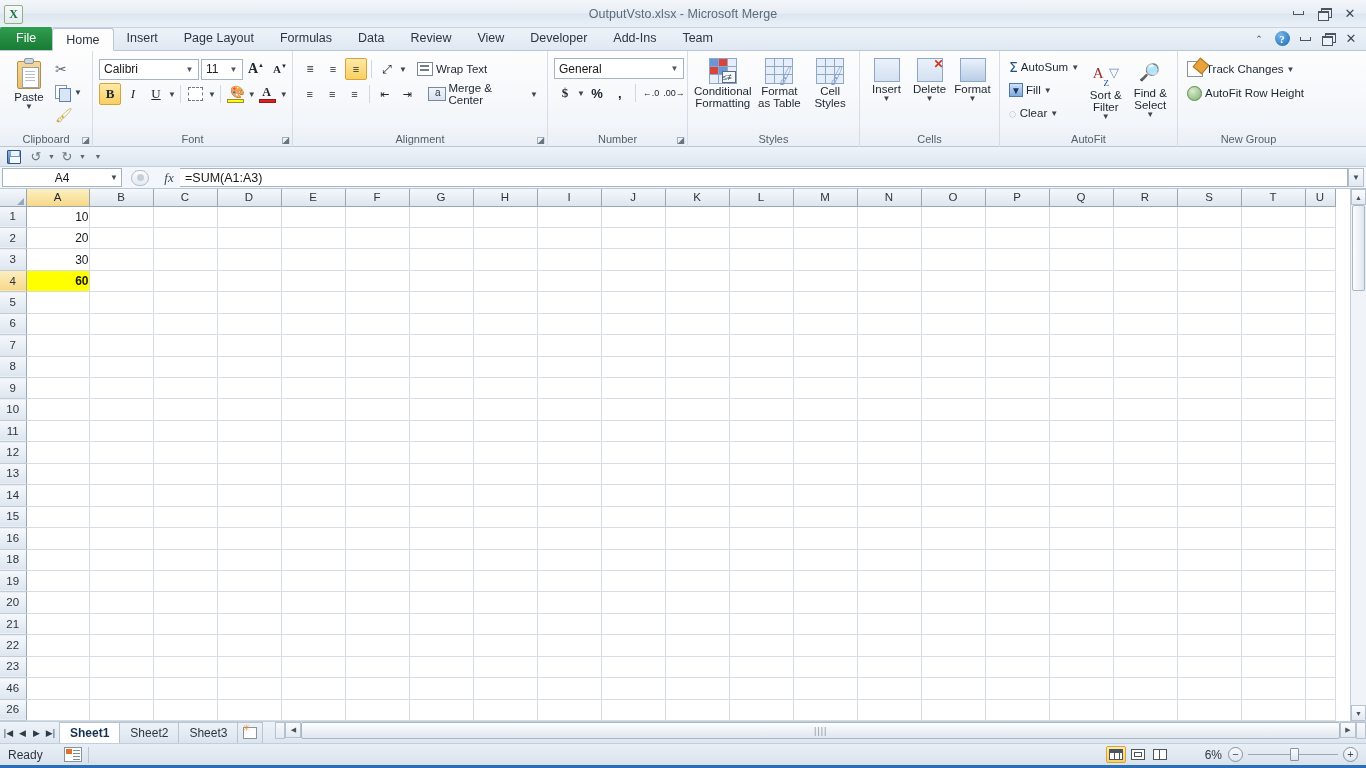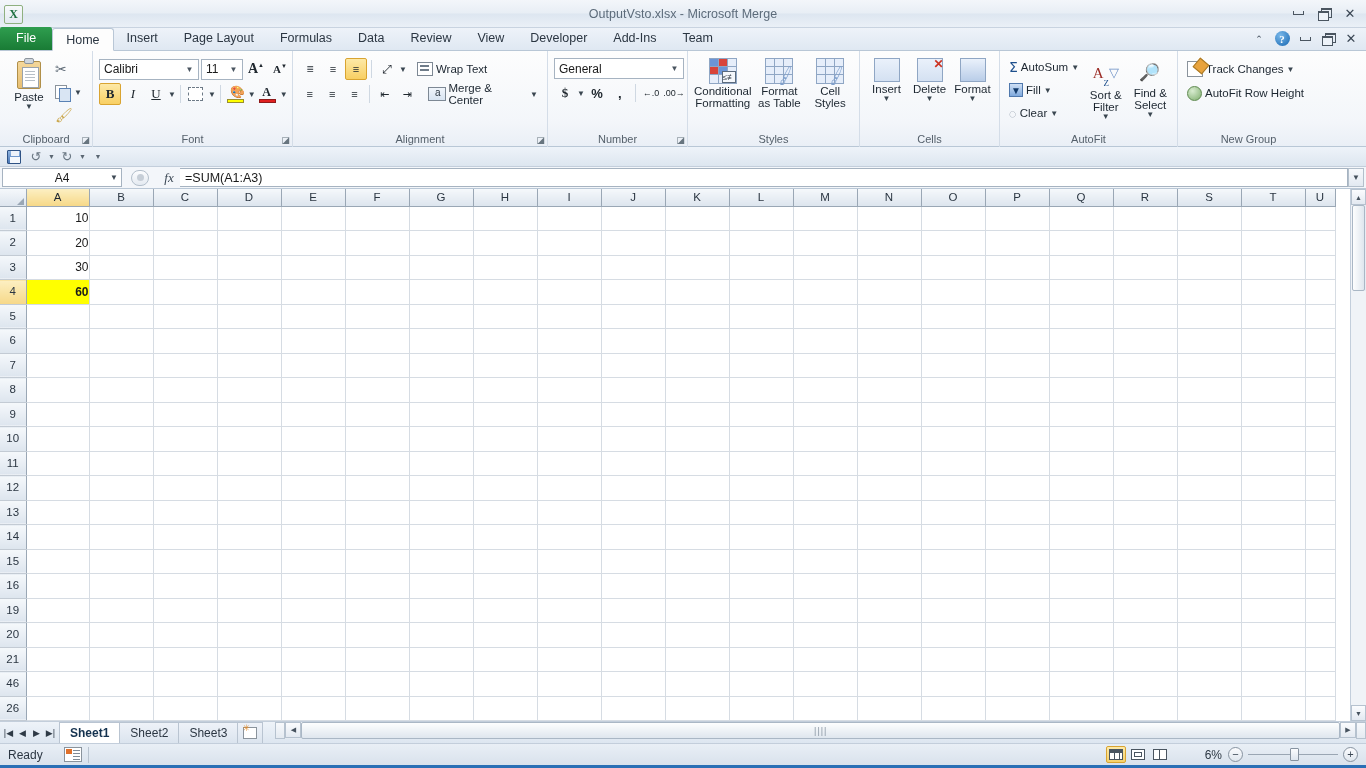--- a/index.html
+++ b/index.html
@@ -1122,20 +1122,44 @@
               <td class="cell" style="width: 64px;"></td>
               <td class="cell" style="width: 64px;"></td>
               <td class="cell" style="width: 64px;"></td>
               <td class="cell" style="width: 64px;"></td>
               <td class="cell" style="width: 64px;"></td>
               <td class="cell" style="width: 64px;"></td>
               <td class="cell" style="width: 64px;"></td>
               <td class="cell" style="width: 30px;"></td>
             </tr>
             <tr>
+              <th class="rowhead">18</th>
+              <td class="cell" style="width: 63px;"></td>
+              <td class="cell" style="width: 64px;"></td>
+              <td class="cell" style="width: 64px;"></td>
+              <td class="cell" style="width: 64px;"></td>
+              <td class="cell" style="width: 64px;"></td>
+              <td class="cell" style="width: 64px;"></td>
+              <td class="cell" style="width: 64px;"></td>
+              <td class="cell" style="width: 64px;"></td>
+              <td class="cell" style="width: 64px;"></td>
+              <td class="cell" style="width: 64px;"></td>
+              <td class="cell" style="width: 64px;"></td>
+              <td class="cell" style="width: 64px;"></td>
+              <td class="cell" style="width: 64px;"></td>
+              <td class="cell" style="width: 64px;"></td>
+              <td class="cell" style="width: 64px;"></td>
+              <td class="cell" style="width: 64px;"></td>
+              <td class="cell" style="width: 64px;"></td>
+              <td class="cell" style="width: 64px;"></td>
+              <td class="cell" style="width: 64px;"></td>
+              <td class="cell" style="width: 64px;"></td>
+              <td class="cell" style="width: 30px;"></td>
+            </tr>
+            <tr>
               <th class="rowhead">19</th>
               <td class="cell" style="width: 63px;"></td>
               <td class="cell" style="width: 64px;"></td>
               <td class="cell" style="width: 64px;"></td>
               <td class="cell" style="width: 64px;"></td>
               <td class="cell" style="width: 64px;"></td>
               <td class="cell" style="width: 64px;"></td>
               <td class="cell" style="width: 64px;"></td>
               <td class="cell" style="width: 64px;"></td>
               <td class="cell" style="width: 64px;"></td>
@@ -1171,20 +1195,68 @@
               <td class="cell" style="width: 64px;"></td>
               <td class="cell" style="width: 64px;"></td>
               <td class="cell" style="width: 64px;"></td>
               <td class="cell" style="width: 64px;"></td>
               <td class="cell" style="width: 64px;"></td>
               <td class="cell" style="width: 64px;"></td>
               <td class="cell" style="width: 30px;"></td>
             </tr>
             <tr>
               <th class="rowhead">21</th>
+              <td class="cell" style="width: 63px;"></td>
+              <td class="cell" style="width: 64px;"></td>
+              <td class="cell" style="width: 64px;"></td>
+              <td class="cell" style="width: 64px;"></td>
+              <td class="cell" style="width: 64px;"></td>
+              <td class="cell" style="width: 64px;"></td>
+              <td class="cell" style="width: 64px;"></td>
+              <td class="cell" style="width: 64px;"></td>
+              <td class="cell" style="width: 64px;"></td>
+              <td class="cell" style="width: 64px;"></td>
+              <td class="cell" style="width: 64px;"></td>
+              <td class="cell" style="width: 64px;"></td>
+              <td class="cell" style="width: 64px;"></td>
+              <td class="cell" style="width: 64px;"></td>
+              <td class="cell" style="width: 64px;"></td>
+              <td class="cell" style="width: 64px;"></td>
+              <td class="cell" style="width: 64px;"></td>
+              <td class="cell" style="width: 64px;"></td>
+              <td class="cell" style="width: 64px;"></td>
+              <td class="cell" style="width: 64px;"></td>
+              <td class="cell" style="width: 30px;"></td>
+            </tr>
+            <tr>
+              <th class="rowhead">22</th>
+              <td class="cell" style="width: 63px;"></td>
+              <td class="cell" style="width: 64px;"></td>
+              <td class="cell" style="width: 64px;"></td>
+              <td class="cell" style="width: 64px;"></td>
+              <td class="cell" style="width: 64px;"></td>
+              <td class="cell" style="width: 64px;"></td>
+              <td class="cell" style="width: 64px;"></td>
+              <td class="cell" style="width: 64px;"></td>
+              <td class="cell" style="width: 64px;"></td>
+              <td class="cell" style="width: 64px;"></td>
+              <td class="cell" style="width: 64px;"></td>
+              <td class="cell" style="width: 64px;"></td>
+              <td class="cell" style="width: 64px;"></td>
+              <td class="cell" style="width: 64px;"></td>
+              <td class="cell" style="width: 64px;"></td>
+              <td class="cell" style="width: 64px;"></td>
+              <td class="cell" style="width: 64px;"></td>
+              <td class="cell" style="width: 64px;"></td>
+              <td class="cell" style="width: 64px;"></td>
+              <td class="cell" style="width: 64px;"></td>
+              <td class="cell" style="width: 30px;"></td>
+            </tr>
+            <tr>
+              <th class="rowhead">23</th>
               <td class="cell" style="width: 63px;"></td>
               <td class="cell" style="width: 64px;"></td>
               <td class="cell" style="width: 64px;"></td>
               <td class="cell" style="width: 64px;"></td>
               <td class="cell" style="width: 64px;"></td>
               <td class="cell" style="width: 64px;"></td>
               <td class="cell" style="width: 64px;"></td>
               <td class="cell" style="width: 64px;"></td>
               <td class="cell" style="width: 64px;"></td>
               <td class="cell" style="width: 64px;"></td>

